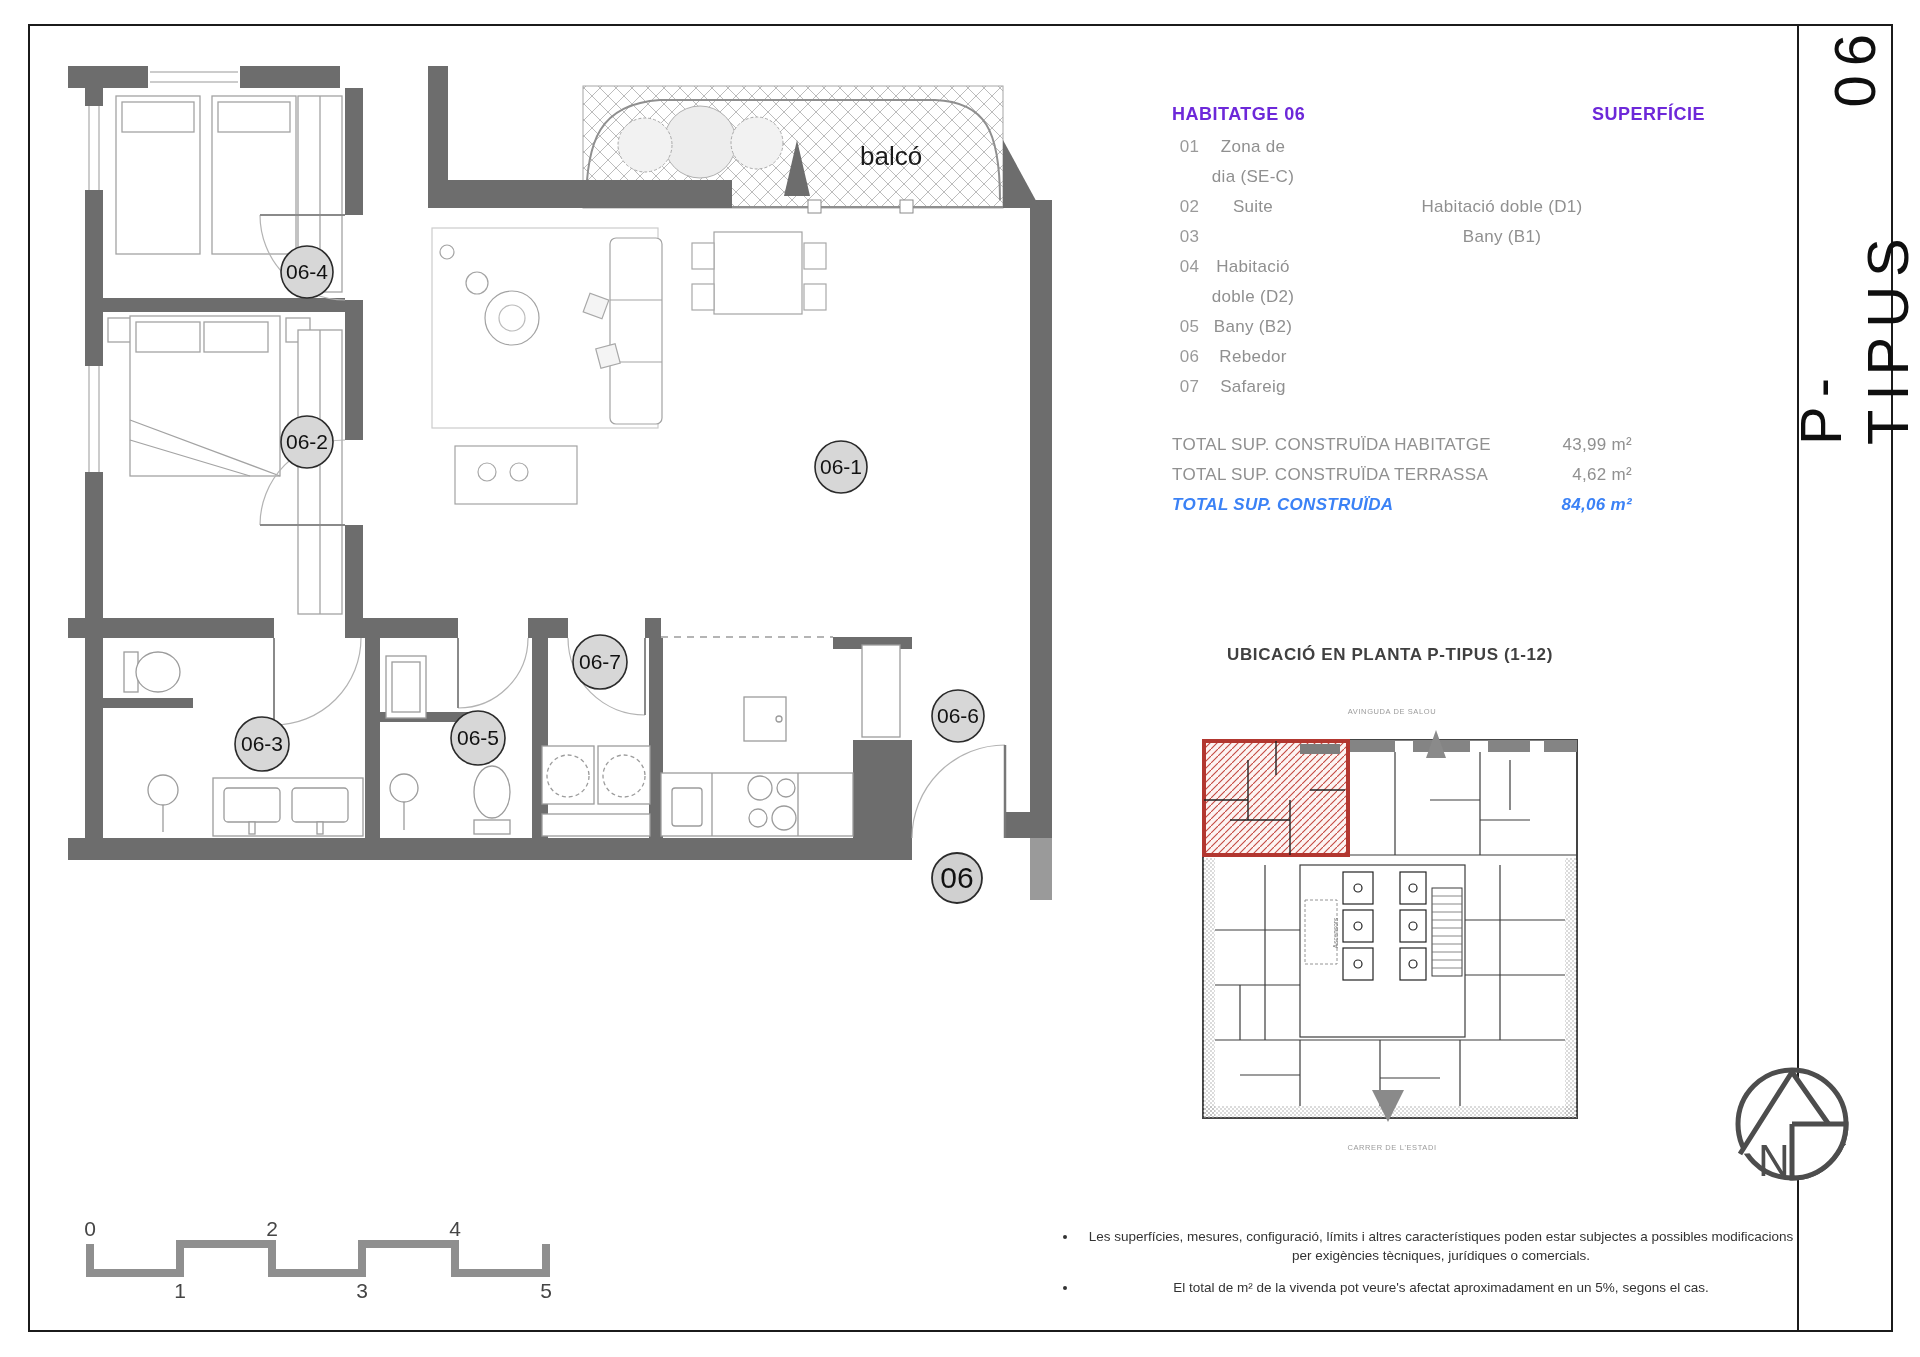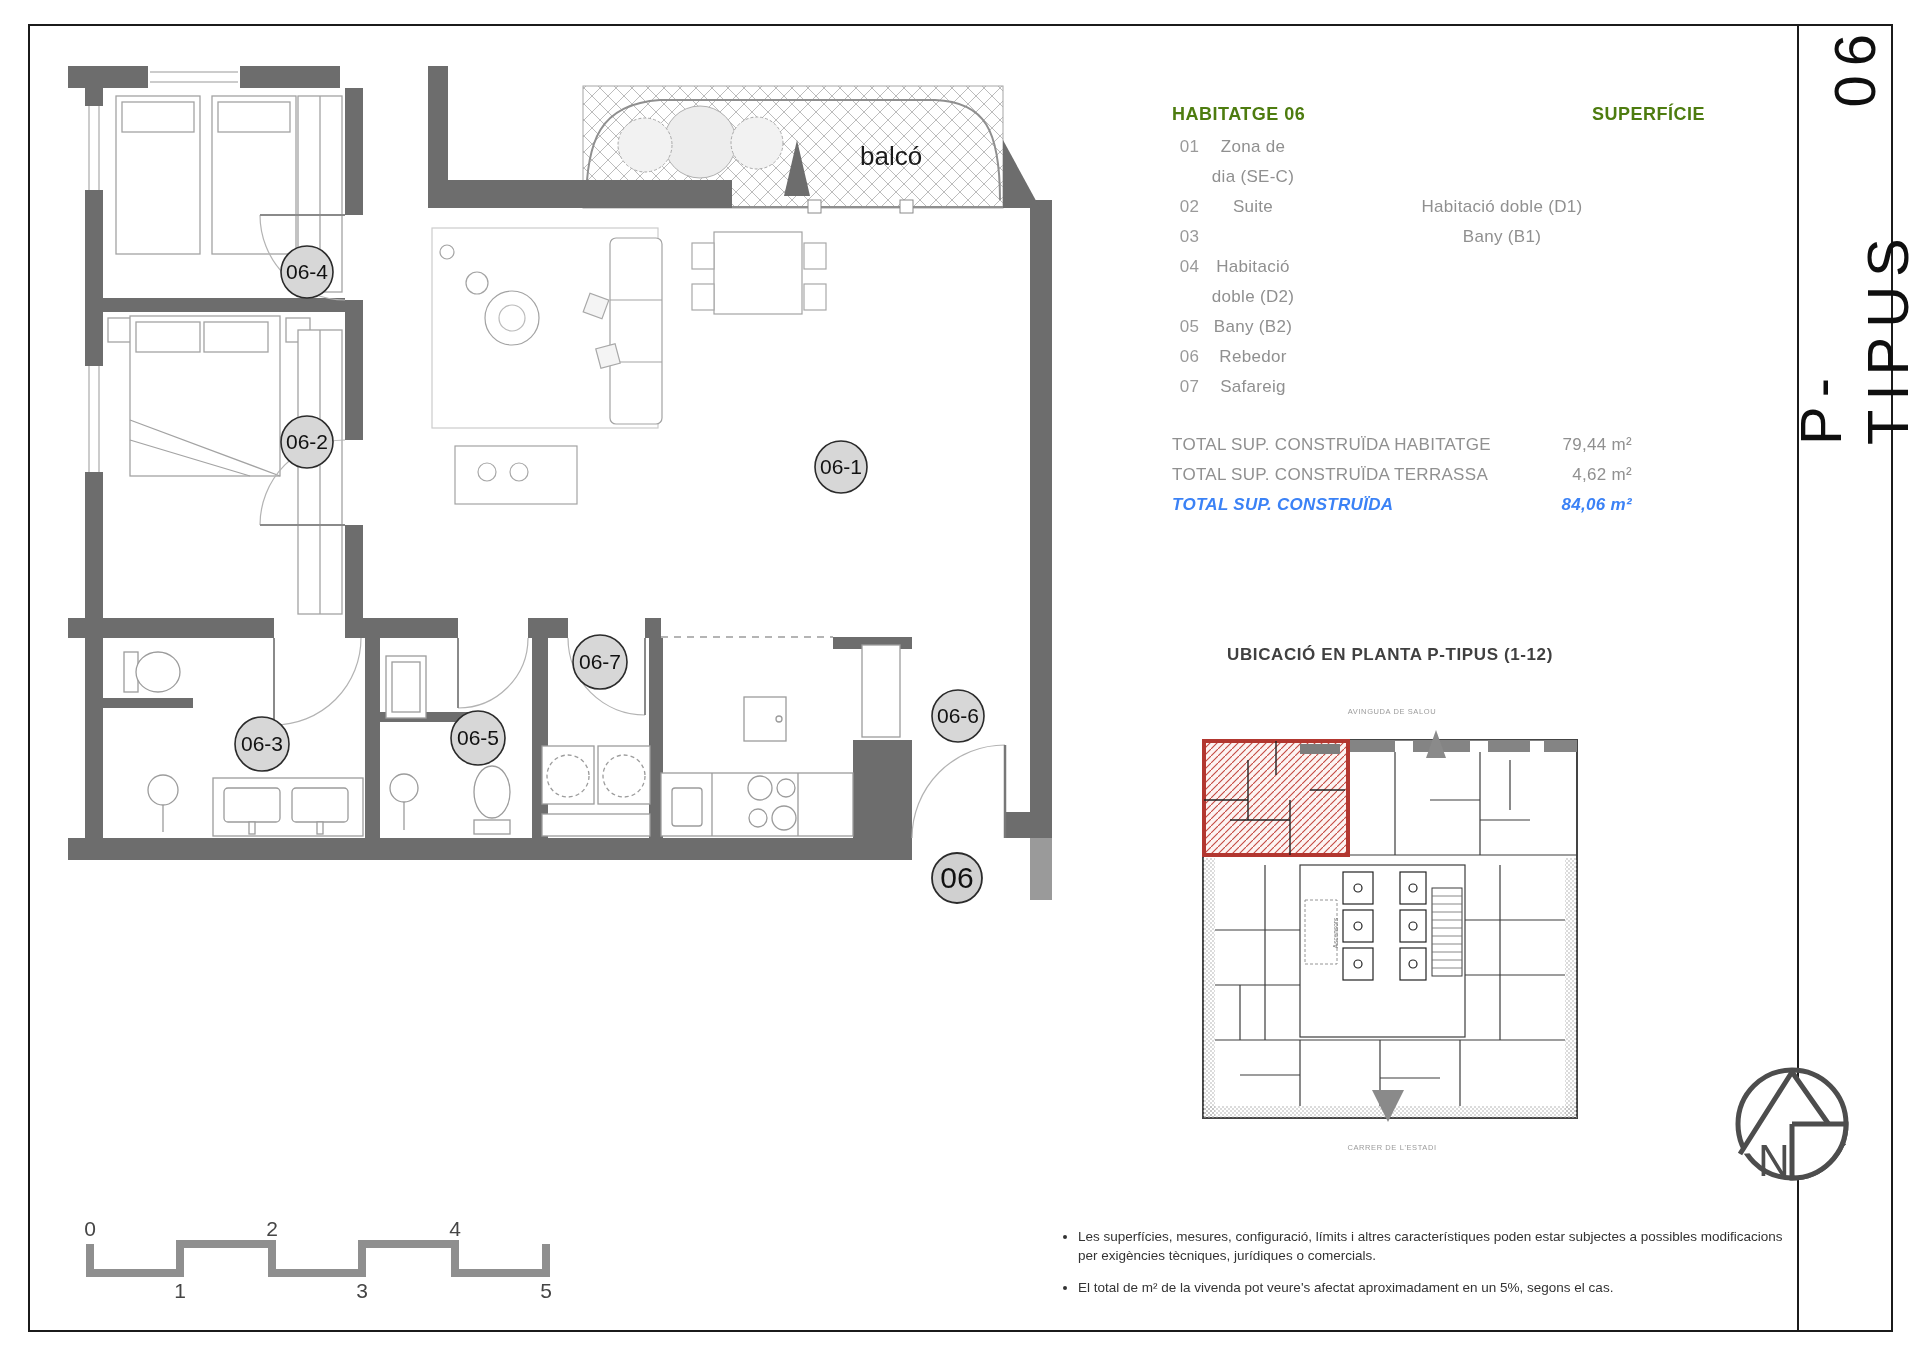--- a/index.html
+++ b/index.html
@@ -9,34 +9,34 @@
          border:2px solid #1b1b1b;box-sizing:border-box;}
   .vrule{position:absolute;left:1797px;top:24px;width:2px;height:1308px;background:#1b1b1b;}
   .vtitle{position:absolute;left:1806px;top:445px;width:420px;height:96px;
           transform:rotate(-90deg);transform-origin:top left;
           display:flex;align-items:center;gap:58px;
           font-size:58px;letter-spacing:9px;color:#0f0f0f;}
   .svgabs{position:absolute;}
   
   .legend{position:absolute;left:1172px;top:104px;width:533px;color:#909090;}
   .legend-head{display:flex;justify-content:space-between;font-size:18px;font-weight:bold;
-               letter-spacing:.5px;color:#4d7c0f;height:20px;}
+               letter-spacing:.5px;color:#6d28d9;height:20px;}
   .legend-rows{margin-top:8px;}
   .legend-row{display:grid;grid-template-columns:35px 92px auto;line-height:30px;
               font-size:17px;letter-spacing:.3px;text-align:center;}
   .legend-row .num{color:#9a9a9a;}
   .totals{margin-top:28px;width:460px;font-size:17px;letter-spacing:.3px;}
   .total-row{display:grid;grid-template-columns:1fr auto;line-height:30px;}
   .total-row.bold{font-weight:bold;color:#3b82f6;font-style:italic;}
   
   .loc-heading{position:absolute;left:1203px;top:645px;width:374px;text-align:center;
                font-size:17px;font-weight:bold;letter-spacing:.6px;color:#404040;}
   
   .notes{position:absolute;left:1056px;top:1228px;width:748px;font-size:13.5px;
-         color:#333;line-height:1.38;}
+         color:#333;line-height:1.38;text-align:center;}
   .notes ul{margin:0;padding-left:22px;}
   .notes li{margin-bottom:14px;}
 </style>
 </head>
 <body>
 
 <div class="sheet">
 
   <div class="frame"></div>
   <div class="vrule"></div>
@@ -280,21 +280,21 @@
       </div>
       <div class="legend-row">
         <span class="num">07</span>
         <span>Safareig</span>
         <span></span>
       </div>
     </div>
     <div class="totals">
       <div class="total-row">
         <span>TOTAL SUP. CONSTRUÏDA HABITATGE</span>
-        <span>79,44 m²</span>
+        <span>43,99 m²</span>
       </div>
       <div class="total-row">
         <span>TOTAL SUP. CONSTRUÏDA TERRASSA</span>
         <span>4,62 m²</span>
       </div>
       <div class="total-row bold">
         <span>TOTAL SUP. CONSTRUÏDA</span>
         <span>84,06 m²</span>
       </div>
     </div>

